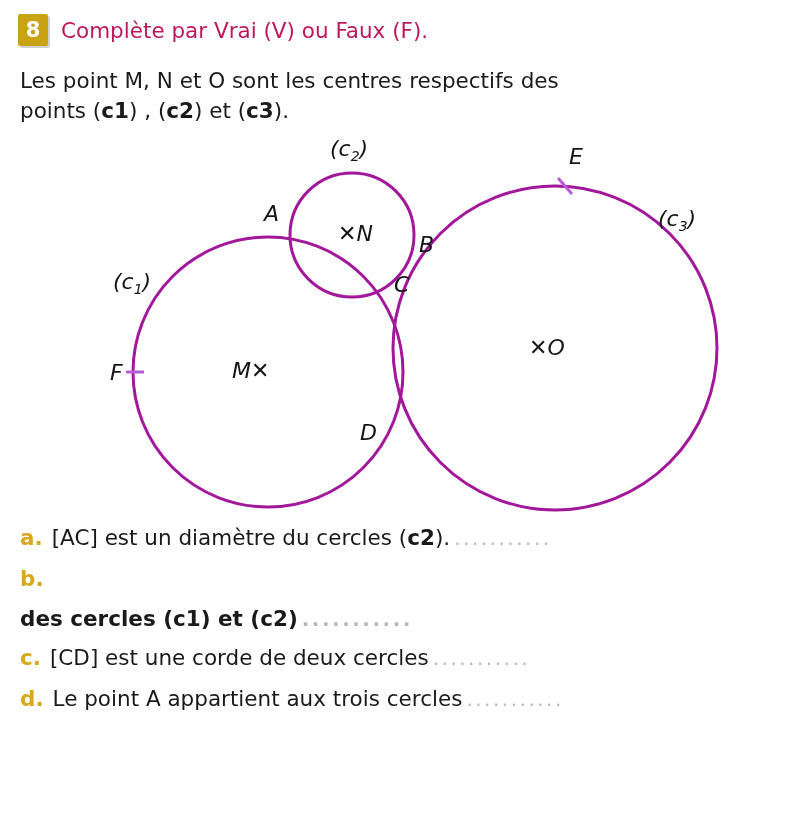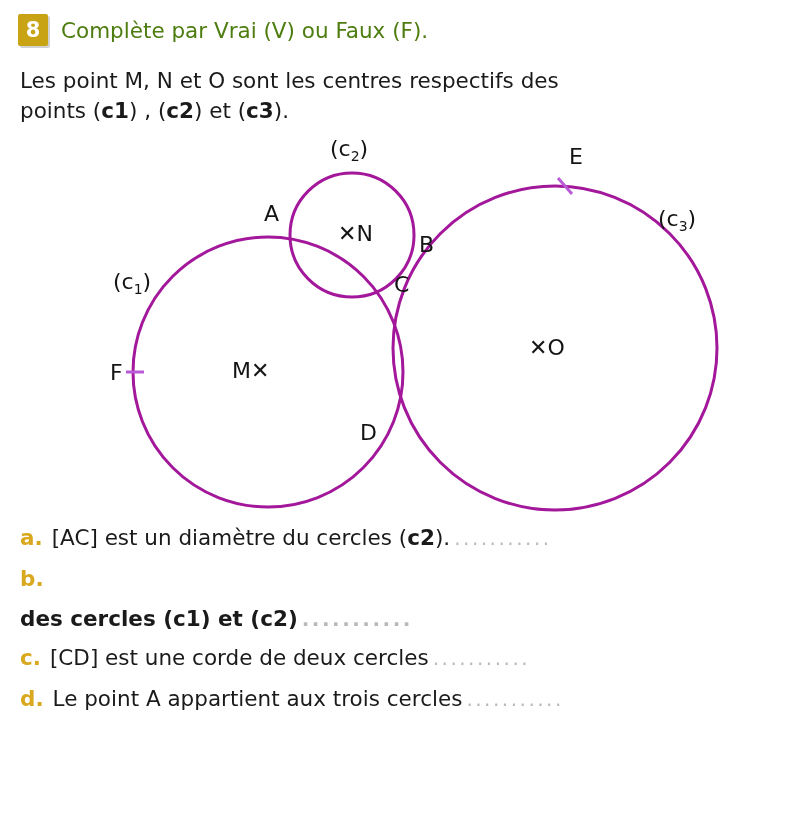--- a/index.html
+++ b/index.html
@@ -39,21 +39,21 @@
     display: flex;
     align-items: center;
     justify-content: center;
     border-radius: 2px;
     box-shadow: 2px 2px 0 rgba(0,0,0,0.18);
     font-family: "DejaVu Sans", sans-serif;
   }
   .ex-title {
     margin-left: 13px;
     font-size: 21.5px;
-    color: #4d7c0f;
+    color: #be185d;
     white-space: nowrap;
   }
 
   .intro {
     position: absolute;
     left: 20px;
     top: 66px;
     width: 770px;
     font-size: 21.5px;
     line-height: 30px;
@@ -71,20 +71,21 @@
     height: 390px;
   }
   .figure svg {
     display: block;
   }
   .fig-label {
     position: absolute;
     font-size: 22px;
     color: #141414;
     white-space: nowrap;
+    font-style: italic;
   }
   .fig-label.sub sub {
     font-size: 14px;
   }
   .pt-cross {
     position: absolute;
     font-size: 22px;
     font-weight: bold;
     color: #141414;
   }

